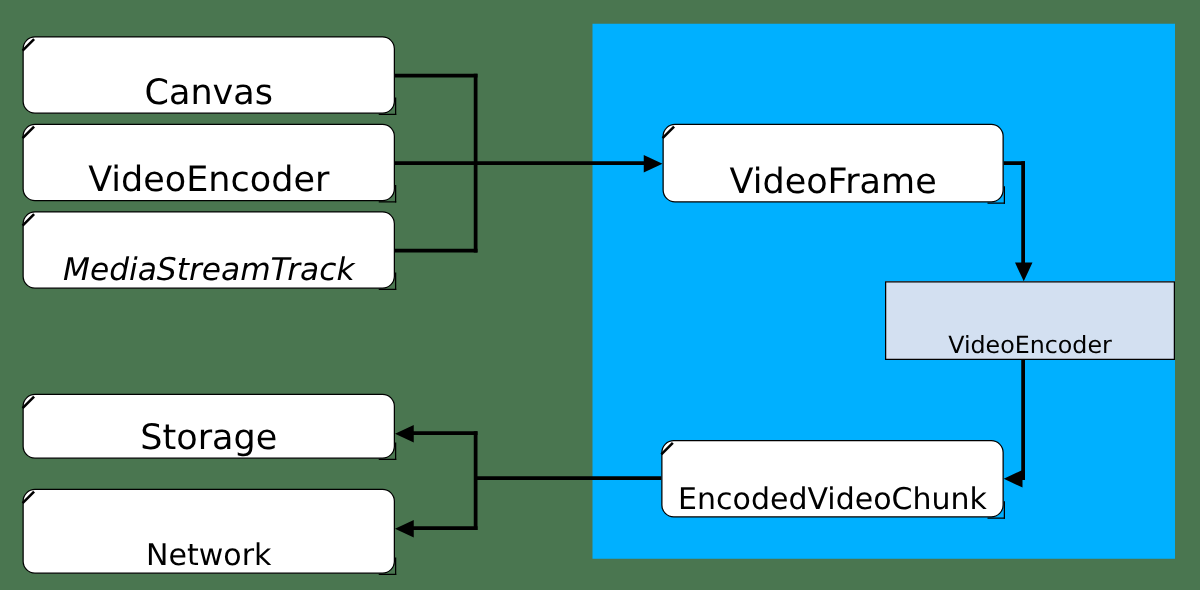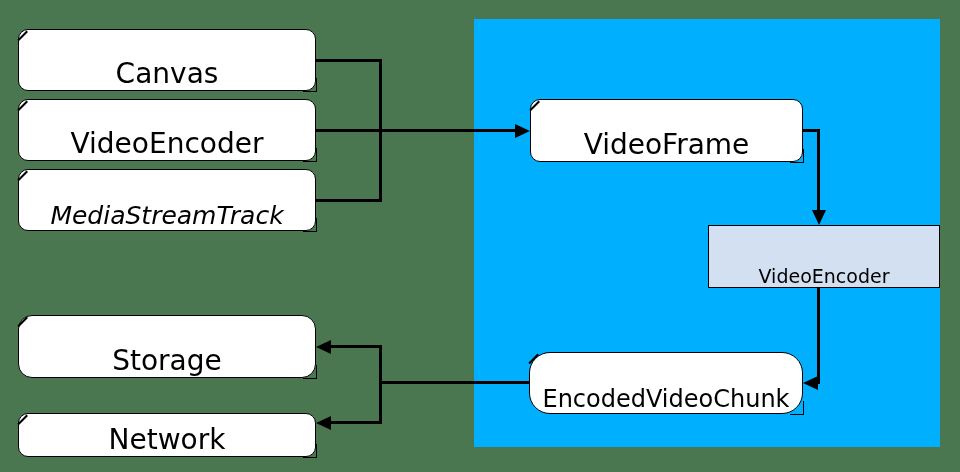--- a/index.html
+++ b/index.html
@@ -107,24 +107,24 @@
   <div class="node rbox" style="left:18px; top:169px; width:298px; height:62px; font-size:25px;font-style:italic;">
     <span>MediaStreamTrack</span>
   </div>
 
   <div class="node rbox" style="left:530px; top:99px; width:273px; height:63px; font-size:28px;">
     <span>VideoFrame</span>
   </div>
   <div class="node encoder" style="left:708px; top:225px; width:232px; height:63px; font-size:19px;">
     <span>VideoEncoder</span>
   </div>
-  <div class="node rbox" style="left:529px; top:352px; width:274px; height:62px; font-size:24px;border-radius:21px;">
+  <div class="node rbox" style="left:529px; top:352px; width:274px; height:62px; font-size:24px;">
     <span>EncodedVideoChunk</span>
   </div>
 
-  <div class="node rbox" style="left:18px; top:315px; width:298px; height:63px; font-size:28px;border-radius:14px;">
+  <div class="node rbox" style="left:18px; top:315px; width:298px; height:52px; font-size:28px;">
     <span>Storage</span>
   </div>
-  <div class="node rbox" style="left:18px; top:413px; width:298px; height:44px; font-size:28px;">
+  <div class="node rbox" style="left:18px; top:391px; width:298px; height:68px; font-size:24px;">
     <span>Network</span>
   </div>
 
 </div>
 
 </body></html>

